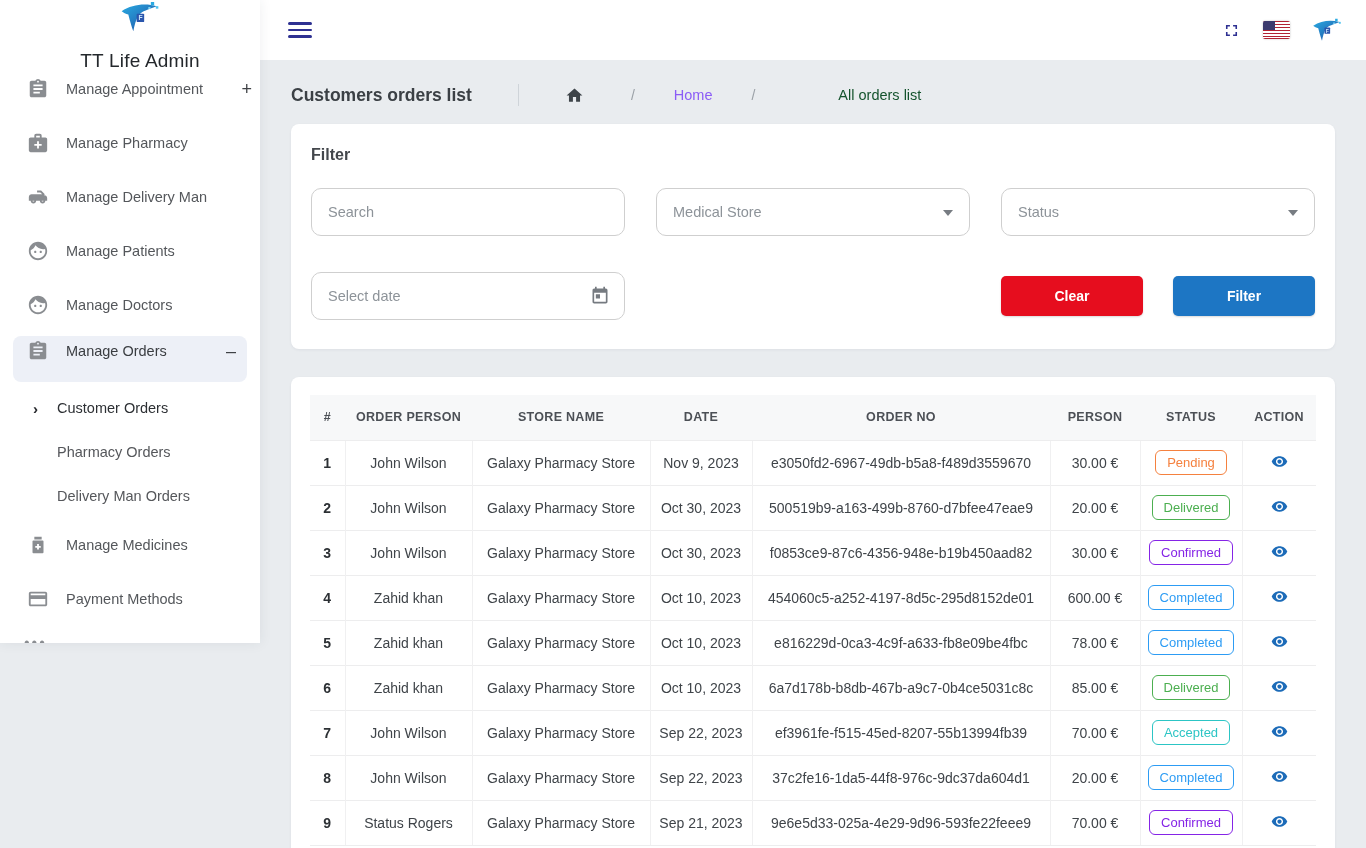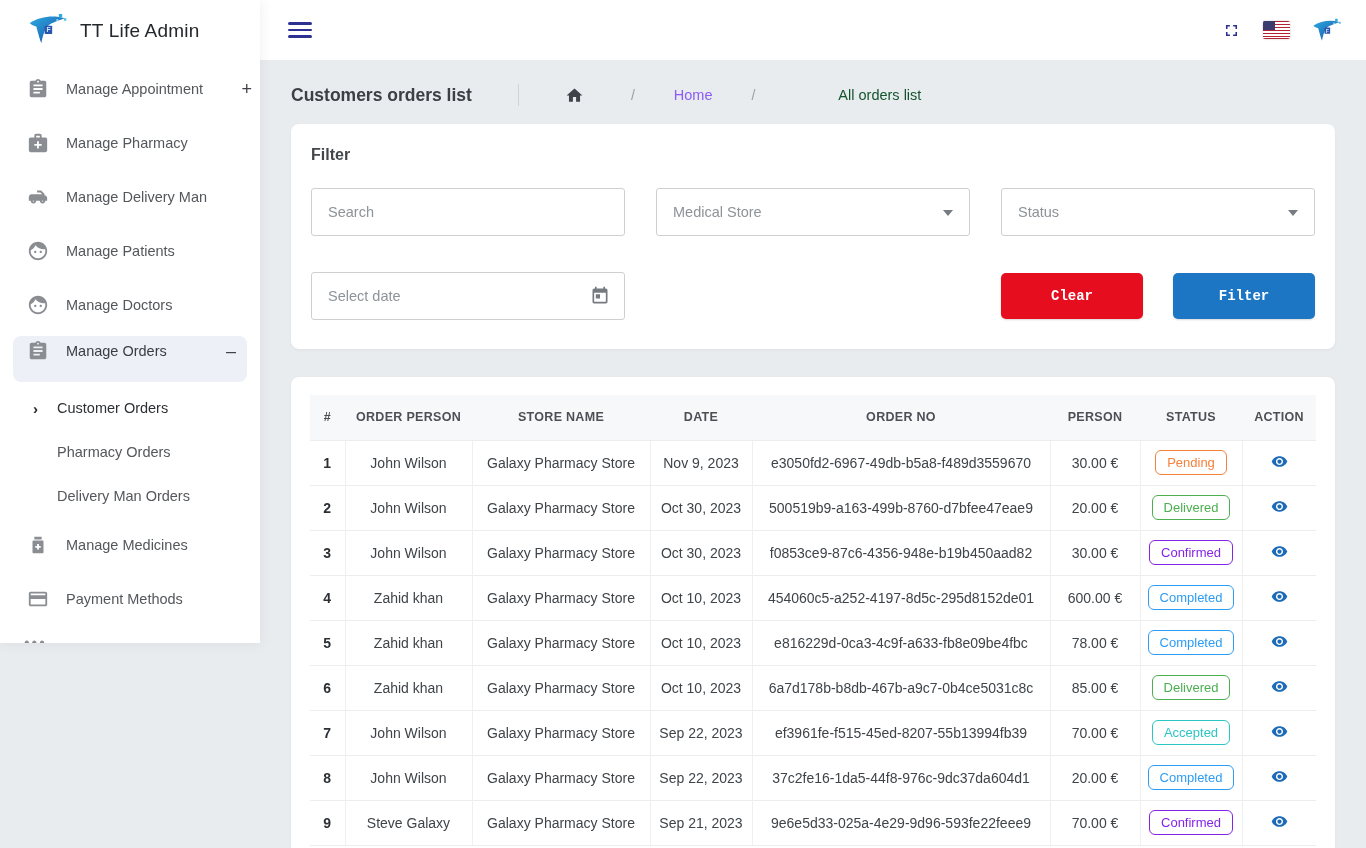--- a/index.html
+++ b/index.html
@@ -1,21 +1,21 @@
 <!DOCTYPE html>
 <html><head>
 <meta charset="utf-8">
 <style>
   * { margin:0; padding:0; box-sizing:border-box; }
   html,body { width:1366px; height:848px; overflow:hidden; font-family:"Liberation Sans", sans-serif; background:#e9ecef; }
 
   
   .sidebar { position:absolute; left:0; top:0; width:260px; height:643px; background:#fff;
              box-shadow:0 0 12px rgba(40,50,70,.08); z-index:3; overflow:hidden; }
-  .brand { height:62px; display:flex; align-items:center; padding-left:28px; gap:12px; }
+  .brand { height:62px; display:flex; align-items:center; padding-left:20px; gap:12px;flex-direction:column; }
   .brand-name { font-size:19px; font-weight:500; color:#24282c; letter-spacing:.2px; }
   .nav-item { height:54px; display:flex; align-items:center; padding:0 8px 0 26px; cursor:pointer; color:#54575b; }
   .nav-item.active { background:#edf0f7; border-radius:8px; margin:4px 13px; padding:0 11px 16px 13px; height:46px; }
   .nav-icon { width:24px; height:24px; margin-right:16px; display:flex; align-items:center; justify-content:center; }
   .nav-icon svg { width:22px; height:22px; fill:#8a8d91; }
   .nav-label { font-size:14.5px; }
   .nav-item.active .nav-label { color:#3a3d41; font-weight:500; }
   .nav-suffix { margin-left:auto; font-size:18px; color:#3f4246; font-weight:500; line-height:1; }
   .sub-item { height:44px; display:flex; align-items:center; padding-left:33px; color:#55575b; font-size:14.5px; cursor:pointer; }
   .sub-chev { width:24px; font-weight:700; color:#26282c; font-size:15px; }
@@ -40,29 +40,29 @@
   .v-div { width:1px; height:22px; background:#cfd4d9; margin:0 14px; }
   .crumb-row svg.home { width:19px; height:19px; fill:#3e4449; margin-right:8px; }
   .crumb-sep { color:#9aa0a6; margin:0 7px; font-size:14px; }
   .crumb-link { color:#8b5cf6; font-size:14.5px; text-decoration:none; cursor:pointer; }
   .crumb-current { color:#14532d; font-size:14.5px;margin-left:44px; }
 
   
   .filter-card { margin-top:18px; background:#fff; border-radius:8px; padding:17px 20px 29px; box-shadow:0 1px 3px rgba(30,40,60,.06); }
   .filter-heading { font-size:16px; font-weight:700; color:#43474c; margin:5px 0 24px; }
   .filter-grid { display:grid; grid-template-columns:repeat(3,1fr); column-gap:31px; row-gap:36px; }
-  .fld { position:relative; height:48px; border:1px solid #cfcfcf; border-radius:3px; background:#fff; display:flex; align-items:center; padding:0 16px; cursor:pointer; }
+  .fld { position:relative; height:48px; border:1px solid #cfcfcf; border-radius:10px; background:#fff; display:flex; align-items:center; padding:0 16px; cursor:pointer; }
   .fld input { border:none; outline:none; width:100%; font-size:14.5px; font-family:inherit; color:#3d4146; background:transparent; }
   .fld input::placeholder { color:#8d9399; opacity:1; }
   .fld .ph { color:#8d9399; font-size:14.5px; }
   .caret { position:absolute; right:16px; top:50%; margin-top:-2px; width:0; height:0; border-left:5px solid transparent; border-right:5px solid transparent; border-top:6px solid #777c82; }
   .cal { position:absolute; right:14px; top:50%; transform:translateY(-50%); }
   .cal svg { width:20px; height:20px; fill:#757a80; display:block; }
   .btn-row { display:flex; gap:30px; align-items:center; align-self:center; }
-  .btn { flex:1; height:46px; border:none; border-radius:5px; color:#fff; font-weight:700; font-size:14px; font-family:Liberation Mono, monospace; cursor:pointer; box-shadow:0 1px 2px rgba(0,0,0,.15); }
+  .btn { flex:1; height:40px; border:none; border-radius:5px; color:#fff; font-weight:700; font-size:14px; font-family:Liberation Sans, sans-serif; cursor:pointer; box-shadow:0 1px 2px rgba(0,0,0,.15); }
 
   
   .table-card { margin-top:28px; background:#fff; border-radius:8px 8px 0 0; padding:18px 19px; height:500px; box-shadow:0 1px 3px rgba(30,40,60,.06); }
   table { width:100%; border-collapse:collapse; table-layout:fixed; }
   thead th { background:#f7f8f9; height:45px; font-size:12.5px; font-weight:700; color:#4c5056; letter-spacing:.3px; text-align:center; }
   tbody td { height:45px; text-align:center; font-size:14px; color:#3f4449; border-top:1px solid #ededee; border-left:1px solid #f0f0f1; overflow:hidden; white-space:nowrap; }
   tbody tr:last-child td { border-bottom:1px solid #ededee; }
   tbody td:first-child { border-left:none; font-weight:700; color:#2c3034; }
   .badge { display:inline-block; padding:4px 11px; border-radius:6px; border:1.5px solid; font-size:13px; background:#fff; }
   .eye-btn { display:inline-flex; cursor:pointer; }
@@ -381,21 +381,21 @@
             <td>20.00 €</td>
             <td><span class="badge" style="color: rgb(45, 156, 244); border-color: rgb(45, 156, 244);">Completed</span></td>
             <td><span class="eye-btn">
                 <svg viewBox="0 0 24 24">
                   <path d="M12 4.5C7 4.5 2.73 7.61 1 12c1.73 4.39 6 7.5 11 7.5s9.27-3.11 11-7.5c-1.73-4.39-6-7.5-11-7.5zM12 17c-2.76 0-5-2.24-5-5s2.24-5 5-5 5 2.24 5 5-2.24 5-5 5zm0-8c-1.66 0-3 1.34-3 3s1.34 3 3 3 3-1.34 3-3-1.34-3-3-3z"></path>
                 </svg>
               </span></td>
           </tr>
           <tr>
             <td>9</td>
-            <td>Steve Galaxy</td>
+            <td>Status Rogers</td>
             <td>Galaxy Pharmacy Store</td>
             <td>Sep 21, 2023</td>
             <td>9e6e5d33-025a-4e29-9d96-593fe22feee9</td>
             <td>70.00 €</td>
             <td><span class="badge" style="color: rgb(133, 36, 230); border-color: rgb(133, 36, 230);">Confirmed</span></td>
             <td><span class="eye-btn">
                 <svg viewBox="0 0 24 24">
                   <path d="M12 4.5C7 4.5 2.73 7.61 1 12c1.73 4.39 6 7.5 11 7.5s9.27-3.11 11-7.5c-1.73-4.39-6-7.5-11-7.5zM12 17c-2.76 0-5-2.24-5-5s2.24-5 5-5 5 2.24 5 5-2.24 5-5 5zm0-8c-1.66 0-3 1.34-3 3s1.34 3 3 3 3-1.34 3-3-1.34-3-3-3z"></path>
                 </svg>
               </span></td>

